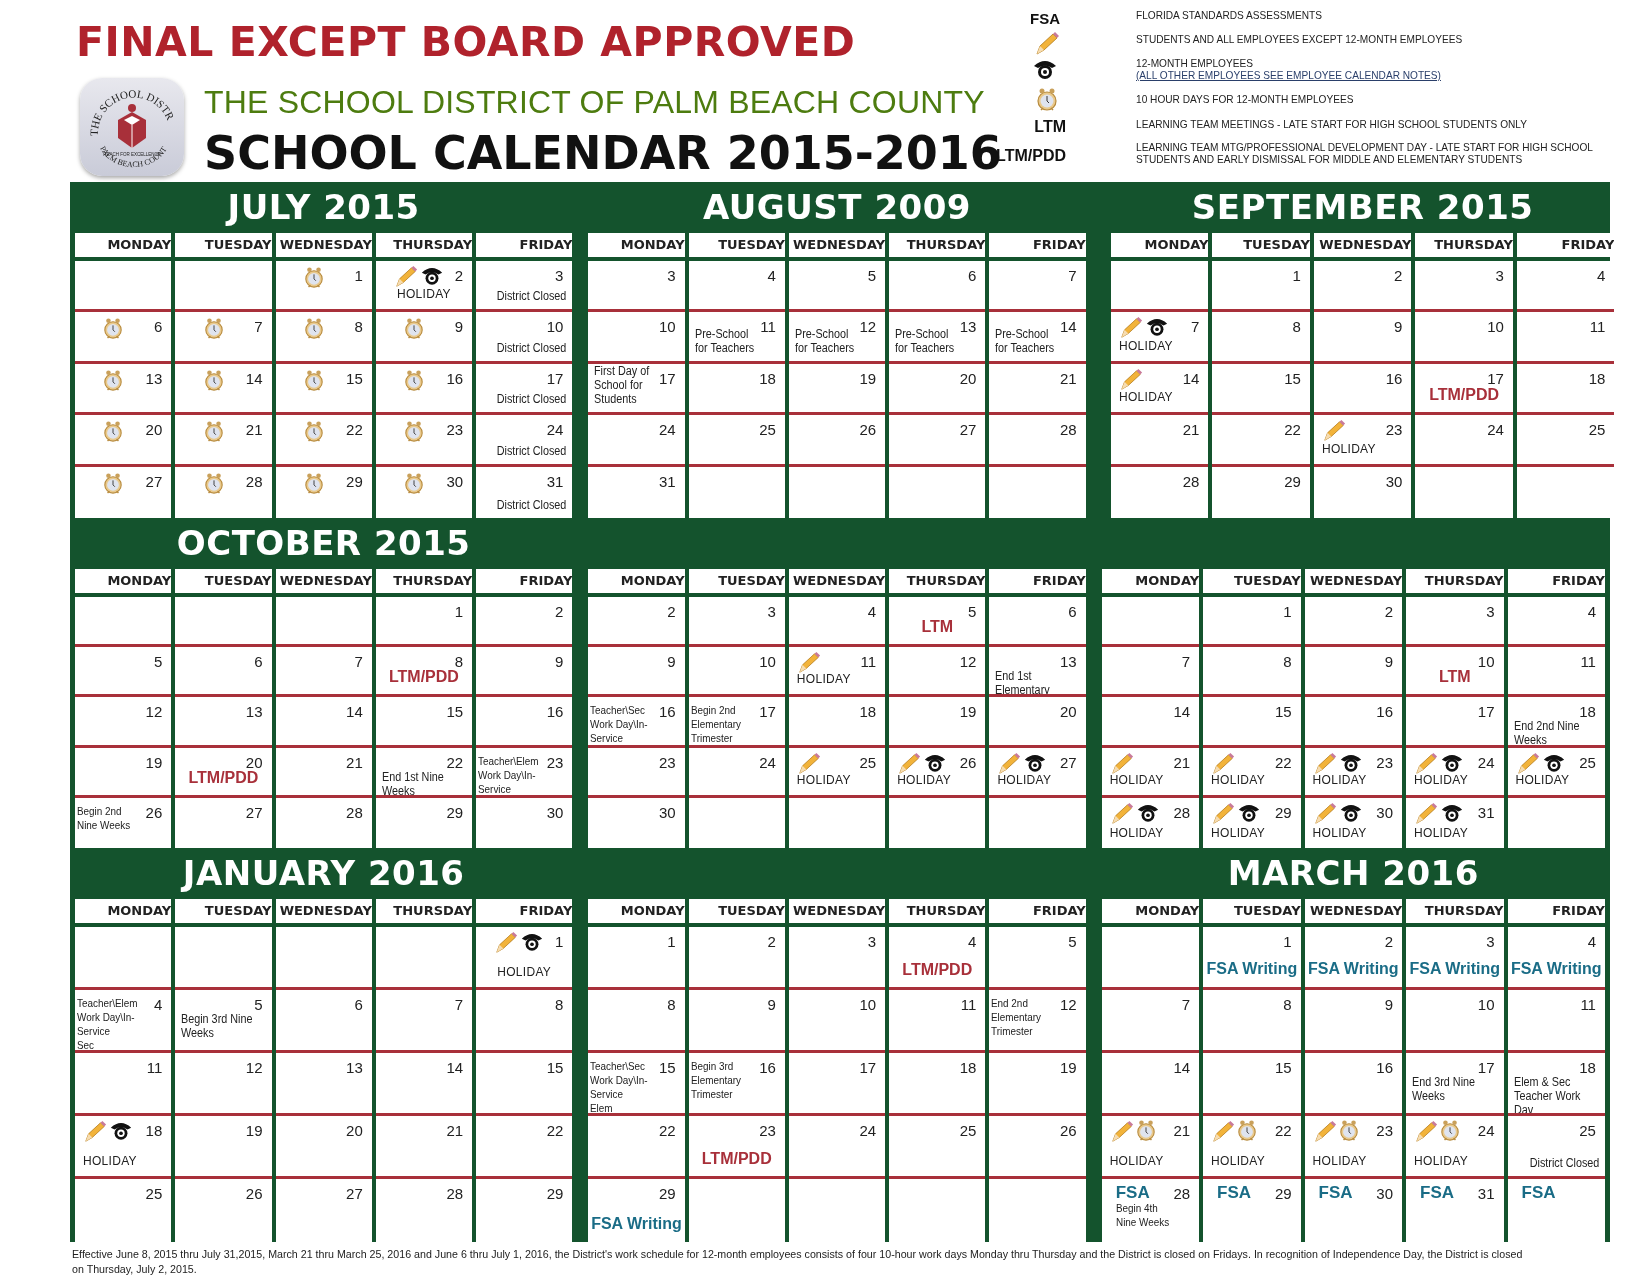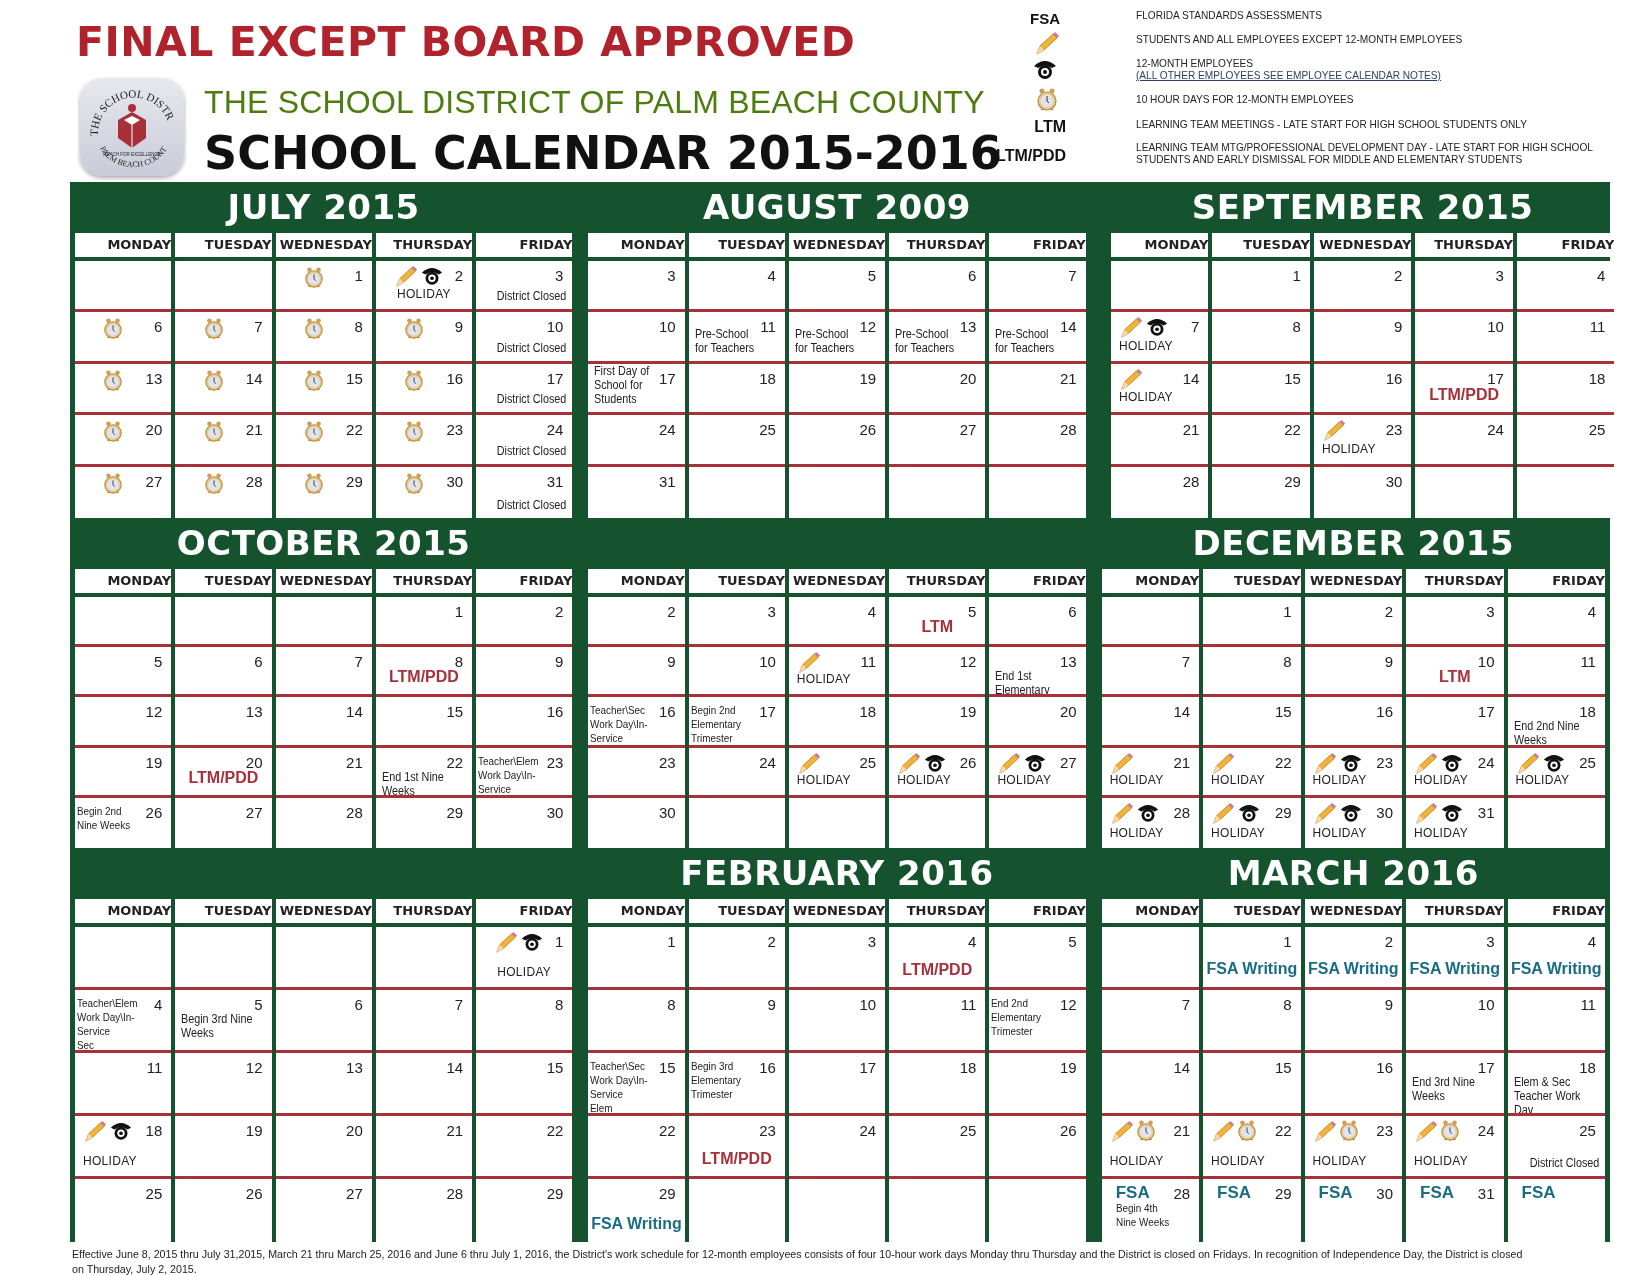--- a/index.html
+++ b/index.html
@@ -802,21 +802,20 @@
         <div class="day last">
           <span class="num">30</span>
         </div>
         <div class="day last"></div>
         <div class="day last"></div>
         <div class="day last"></div>
         <div class="day last"></div>
       </div>
     </div>
     <div class="month" style="left: 1026.67px; top: 336px; width: 513.333px; height: 330px;">
-      <div class="month-title">DECEMBER 2015</div>
       <div class="dow-row">
         <div class="dow">MONDAY</div>
         <div class="dow">TUESDAY</div>
         <div class="dow">WEDNESDAY</div>
         <div class="dow">THURSDAY</div>
         <div class="dow">FRIDAY</div>
       </div>
       <div class="weeks" style="grid-template-rows: repeat(5, 1fr);">
         <div class="day"></div>
         <div class="day">
@@ -1002,20 +1001,21 @@
                 <circle cx="13" cy="14" r="4" fill="#fff"></circle>
                 <circle cx="13" cy="14" r="2" fill="#111"></circle>
               </svg></span>
           </div>
           <span class="holiday">HOLIDAY</span>
         </div>
         <div class="day last"></div>
       </div>
     </div>
     <div class="month" style="left: 0px; top: 666px; width: 507.333px; height: 394px;">
+      <div class="month-title">JANUARY 2016</div>
       <div class="dow-row">
         <div class="dow">MONDAY</div>
         <div class="dow">TUESDAY</div>
         <div class="dow">WEDNESDAY</div>
         <div class="dow">THURSDAY</div>
         <div class="dow">FRIDAY</div>
       </div>
       <div class="weeks" style="grid-template-rows: repeat(5, 1fr);">
         <div class="day"></div>
         <div class="day"></div>
@@ -1113,21 +1113,20 @@
         </div>
         <div class="day last">
           <span class="num">28</span>
         </div>
         <div class="day last">
           <span class="num">29</span>
         </div>
       </div>
     </div>
     <div class="month" style="left: 513.333px; top: 666px; width: 507.333px; height: 394px;">
-      <div class="month-title">FEBRUARY 2016</div>
       <div class="dow-row">
         <div class="dow">MONDAY</div>
         <div class="dow">TUESDAY</div>
         <div class="dow">WEDNESDAY</div>
         <div class="dow">THURSDAY</div>
         <div class="dow">FRIDAY</div>
       </div>
       <div class="weeks" style="grid-template-rows: repeat(5, 1fr);">
         <div class="day">
           <span class="num">1</span>

